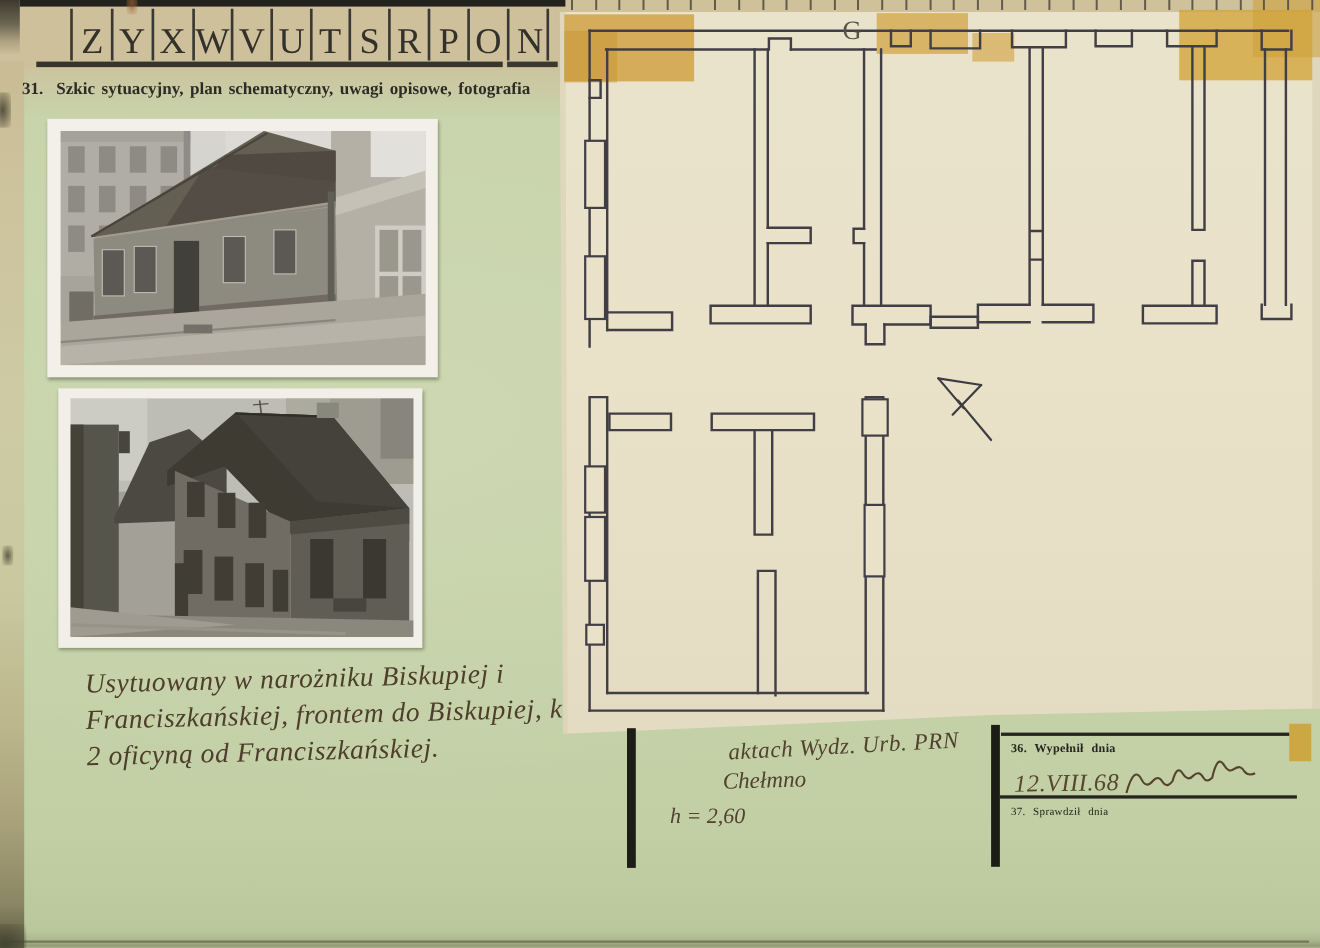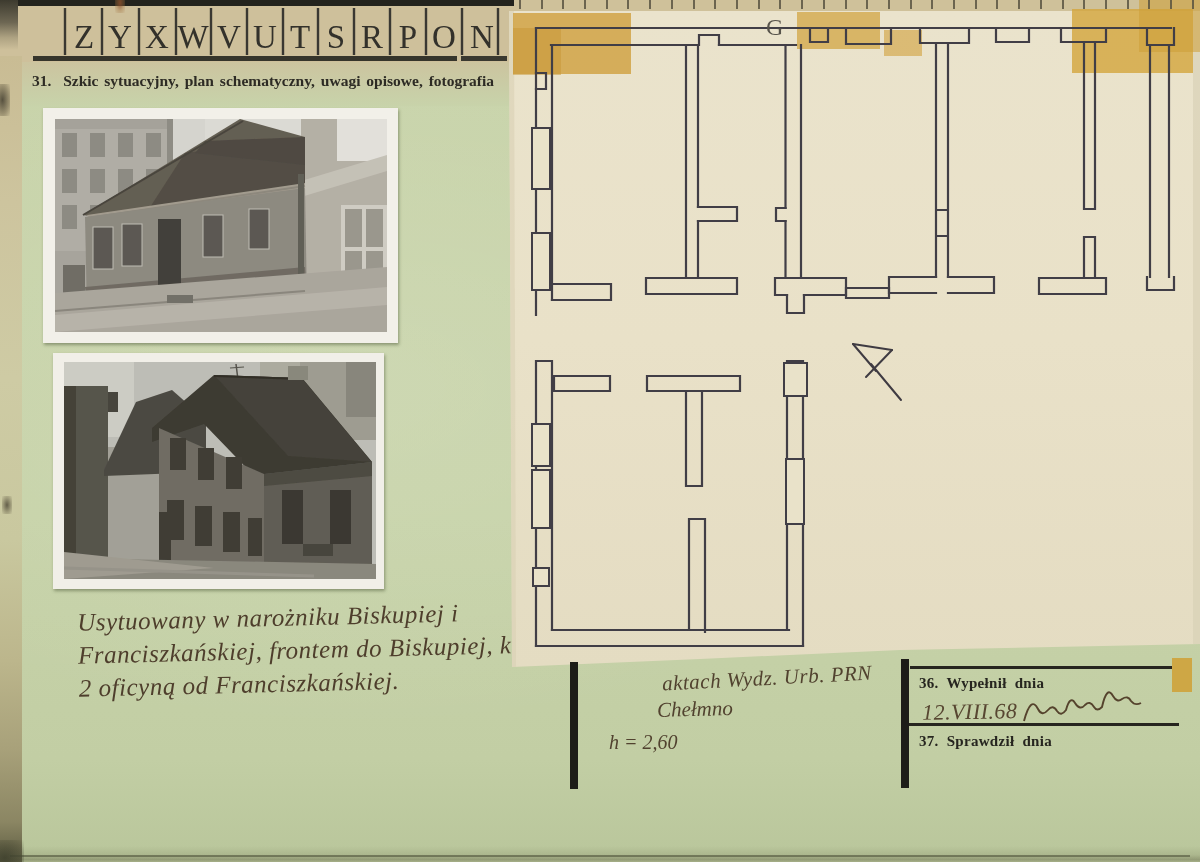--- a/index.html
+++ b/index.html
@@ -59,21 +59,21 @@
       <text x="372" y="48">R</text>
     <text x="408" y="48">P</text>
       <text x="444" y="48">O</text>
       <text x="482" y="48">N</text>
   </g>
 </svg>
 
 <div class="abs" style="left:33px;top:56px;width:424px;height:5px;background:#36352b;"></div>
 <div class="abs" style="left:461px;top:56px;width:46px;height:5px;background:#3a3930;"></div>
 
-<div class="abs" style="left:32px;top:72px;width:470px;font-size:15.5px;font-weight:bold;
+<div class="abs" style="left:20px;top:72px;width:470px;font-size:15.5px;font-weight:bold;
  color:#2d2b24;letter-spacing:0px;word-spacing:2px;white-space:nowrap;">31.&nbsp; Szkic sytuacyjny, plan schematyczny, uwagi opisowe, fotografia</div>
 
 <div class="abs" style="left:43px;top:108px;width:355px;height:235px;background:#f2f0e9;
  box-shadow:1px 2px 3px rgba(60,70,40,0.45);"></div>
 <svg class="abs" style="left:55px;top:119px;" width="332" height="213" viewBox="0 0 332 213">
   <filter id="soft1">
       <feGaussianBlur stdDeviation="0.7"></feGaussianBlur>
     </filter>
   <g filter="url(#soft1)">
     <rect x="0" y="0" width="332" height="213" fill="#b2aea6"></rect>
@@ -294,22 +294,22 @@
 
   <text x="766" y="35" font-family="Liberation Serif,serif" font-size="24" fill="#57534b">G</text>
 
   <path d="M1024,721 q7,-26 14,-12 q4,8 10,1 q5,-6 9,1 q4,6 9,-1 q4,-15 9,-7 q5,8 10,2 q5,-5 9,2 q3,5 8,0 q5,-22 11,-11 q4,7 9,3 q6,-4 9,2 q4,5 10,2" stroke="#55432d" stroke-width="1.9" fill="none"></path>
 </svg>
 
 <div class="abs" style="left:570px;top:662px;width:8px;height:127px;background:#1d1d18;"></div>
 <div class="abs" style="left:901px;top:659px;width:8px;height:129px;background:#1d1d18;"></div>
 <div class="abs" style="left:910px;top:666px;width:262px;height:3px;background:#26251f;"></div>
 <div class="abs" style="left:909px;top:723px;width:270px;height:3px;background:#26251f;"></div>
-<div class="abs" style="left:919px;top:675px;font-size:15px;font-weight:bold;color:#26251f;word-spacing:4px;letter-spacing:0.3px;">36. Wypełnił dnia</div>
-<div class="abs" style="left:919px;top:733px;font-size:15px;font-weight:bold;color:#26251f;word-spacing:4px;letter-spacing:0.3px;">37. Sprawdził dnia</div>
+<div class="abs" style="left:919px;top:675px;font-size:11px;font-weight:bold;color:#26251f;word-spacing:4px;letter-spacing:0.3px;">36. Wypełnił dnia</div>
+<div class="abs" style="left:919px;top:733px;font-size:10px;font-weight:normal;color:#26251f;word-spacing:4px;letter-spacing:0.3px;">37. Sprawdził dnia</div>
 <div class="abs" style="left:922px;top:699px;font-size:22px;font-style:italic;color:#574631;letter-spacing:0.5px;transform:rotate(-1deg);">12.VIII.68</div>
 
 <div class="abs" style="left:662px;top:666px;font-size:21px;font-style:italic;color:#51422f;transform:rotate(-3deg);letter-spacing:0.5px;">aktach Wydz. Urb. PRN</div>
 <div class="abs" style="left:657px;top:697px;font-size:21px;font-style:italic;color:#51422f;transform:rotate(-1.5deg);">Chełmno</div>
 <div class="abs" style="left:609px;top:731px;font-size:20px;font-style:italic;color:#51422f;">h = 2,60</div>
 
 <div class="abs" style="left:0;top:846px;width:1200px;height:16px;
  background:linear-gradient(180deg,rgba(120,122,90,0) 0%,rgba(110,112,80,0.18) 55%,rgba(95,97,68,0.42) 85%,rgba(125,127,95,0.3) 100%);"></div>
 <div class="abs" style="left:10px;top:855px;width:1180px;height:2px;background:rgba(78,81,58,0.6);"></div>
 <div class="abs" style="left:0;top:840px;width:24px;height:22px;background:radial-gradient(ellipse at 20% 80%,rgba(58,60,42,0.75) 0%,rgba(58,60,42,0) 100%);"></div>

